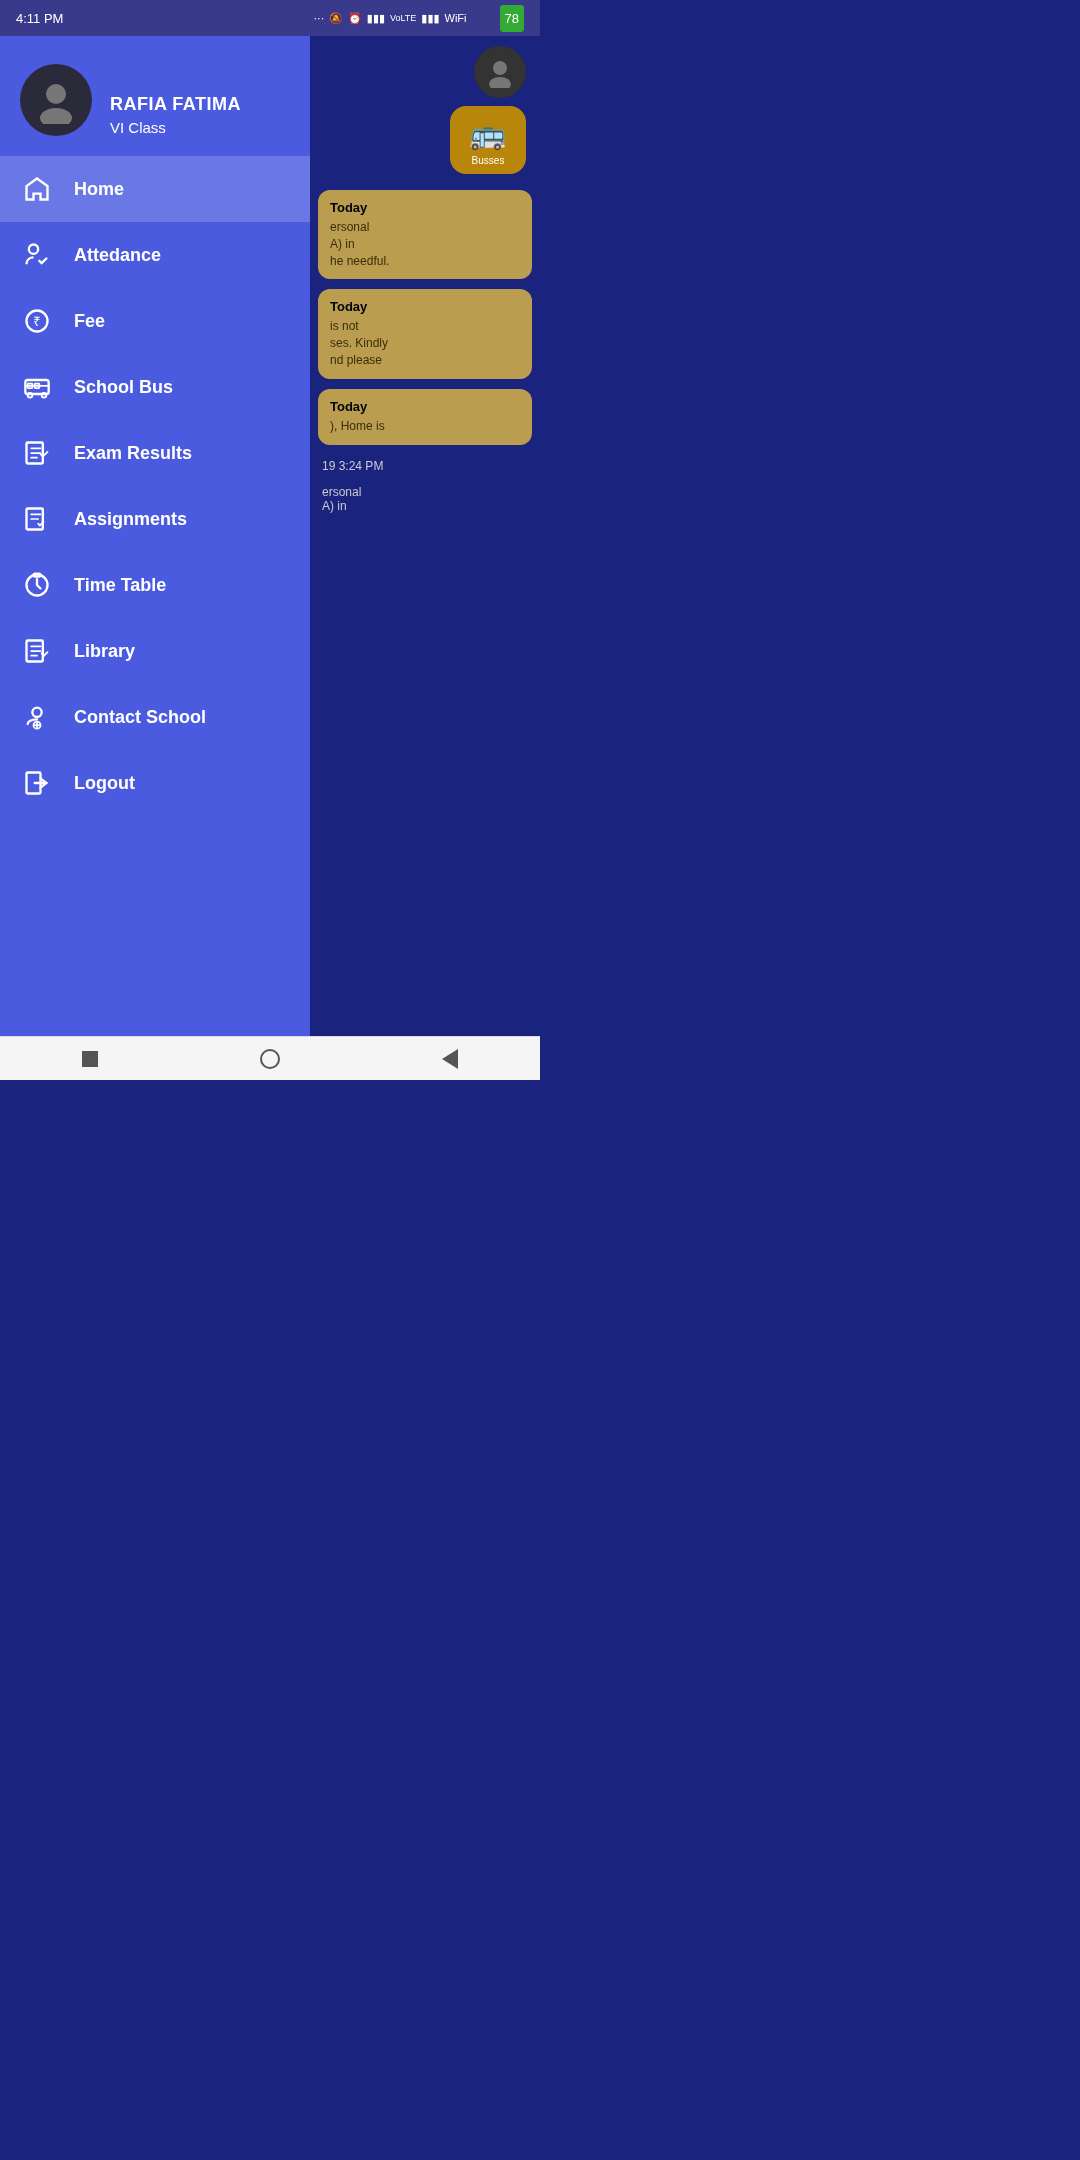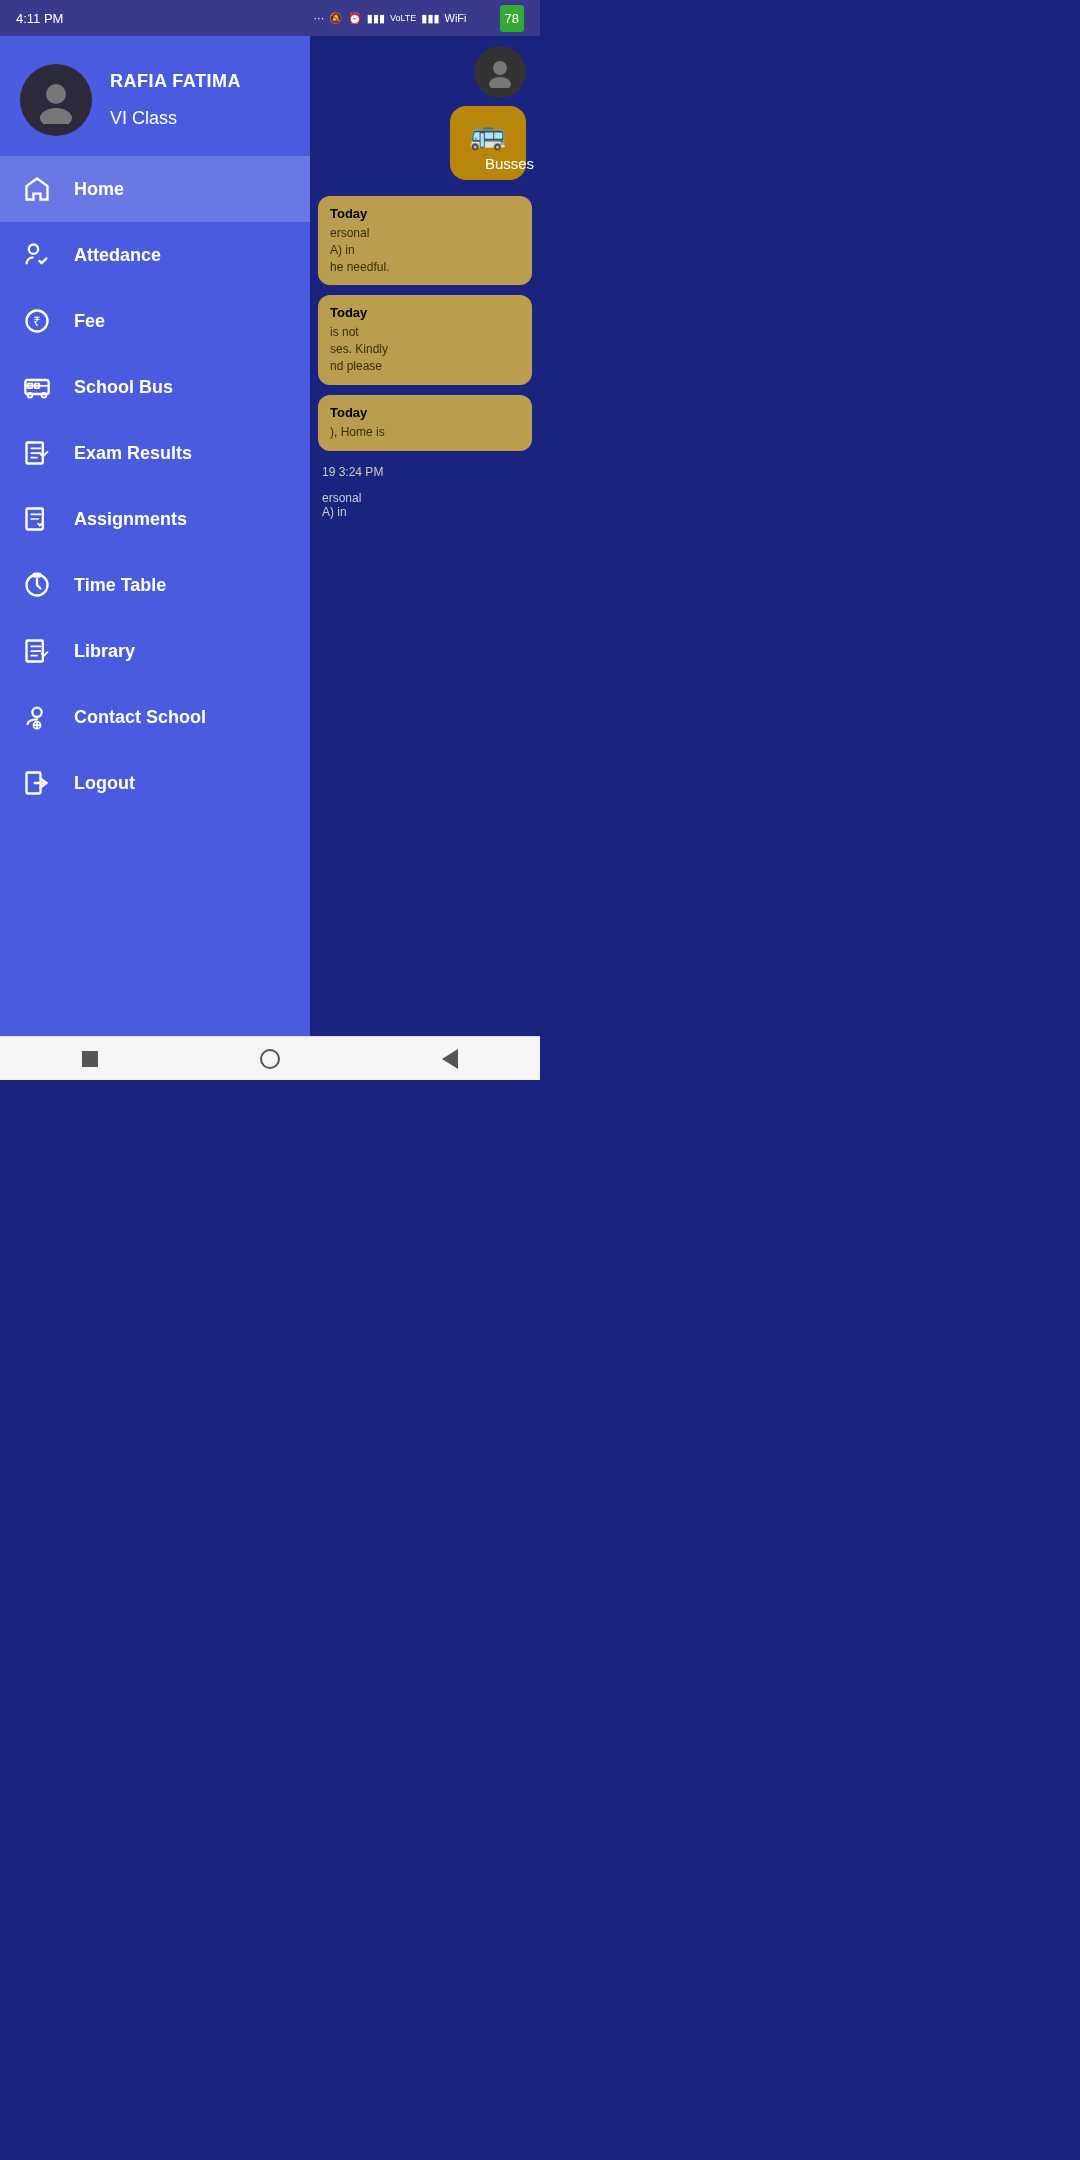--- a/index.html
+++ b/index.html
@@ -49,21 +49,21 @@
       flex-direction: column;
       position: relative;
       z-index: 10;
       flex-shrink: 0;
     }
 
     
     .profile-area {
       padding: 28px 20px 20px 20px;
       display: flex;
-      align-items: center;
+      align-items: flex-end;
       gap: 18px;
     }
     .avatar-circle {
       width: 72px;
       height: 72px;
       border-radius: 50%;
       background: #2a2a3a;
       display: flex;
       align-items: center;
       justify-content: center;
@@ -71,23 +71,23 @@
     }
     .profile-text {}
     .profile-name {
       color: white;
       font-size: 18px;
       font-weight: 700;
       letter-spacing: 0.5px;
     }
     .profile-class {
       color: white;
-      font-size: 18px;
+      font-size: 15px;
       font-weight: 400;
-      margin-top: 16px;
+      margin-top: 4px;
     }
 
     
     .menu-list {
       flex: 1;
       overflow-y: auto;
     }
     .menu-item {
       display: flex;
       align-items: center;
@@ -152,23 +152,22 @@
       display: flex;
       flex-direction: column;
       align-items: center;
       gap: 4px;
     }
     .bus-icon-wrap {
       font-size: 30px;
     }
     .bus-label {
       color: white;
-      font-size: 15px;
+      font-size: 10px;
       font-weight: 500;
-      padding-left: 43px;
     }
 
     
     .notif-area {
       padding: 6px 8px;
       display: flex;
       flex-direction: column;
       gap: 10px;
     }
     .notif-card {

